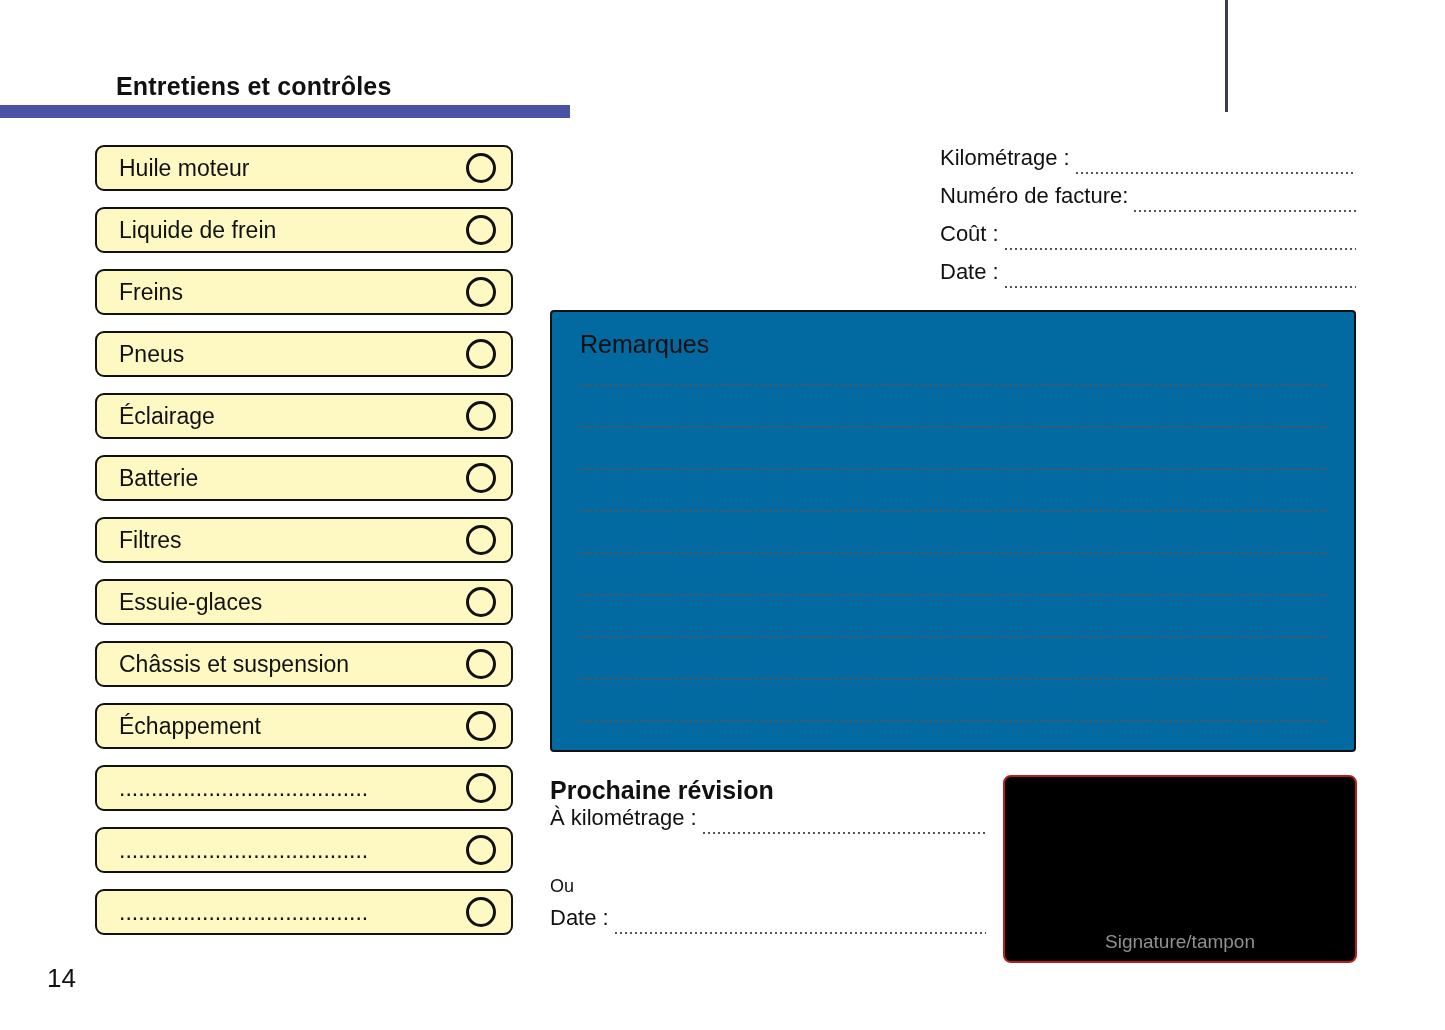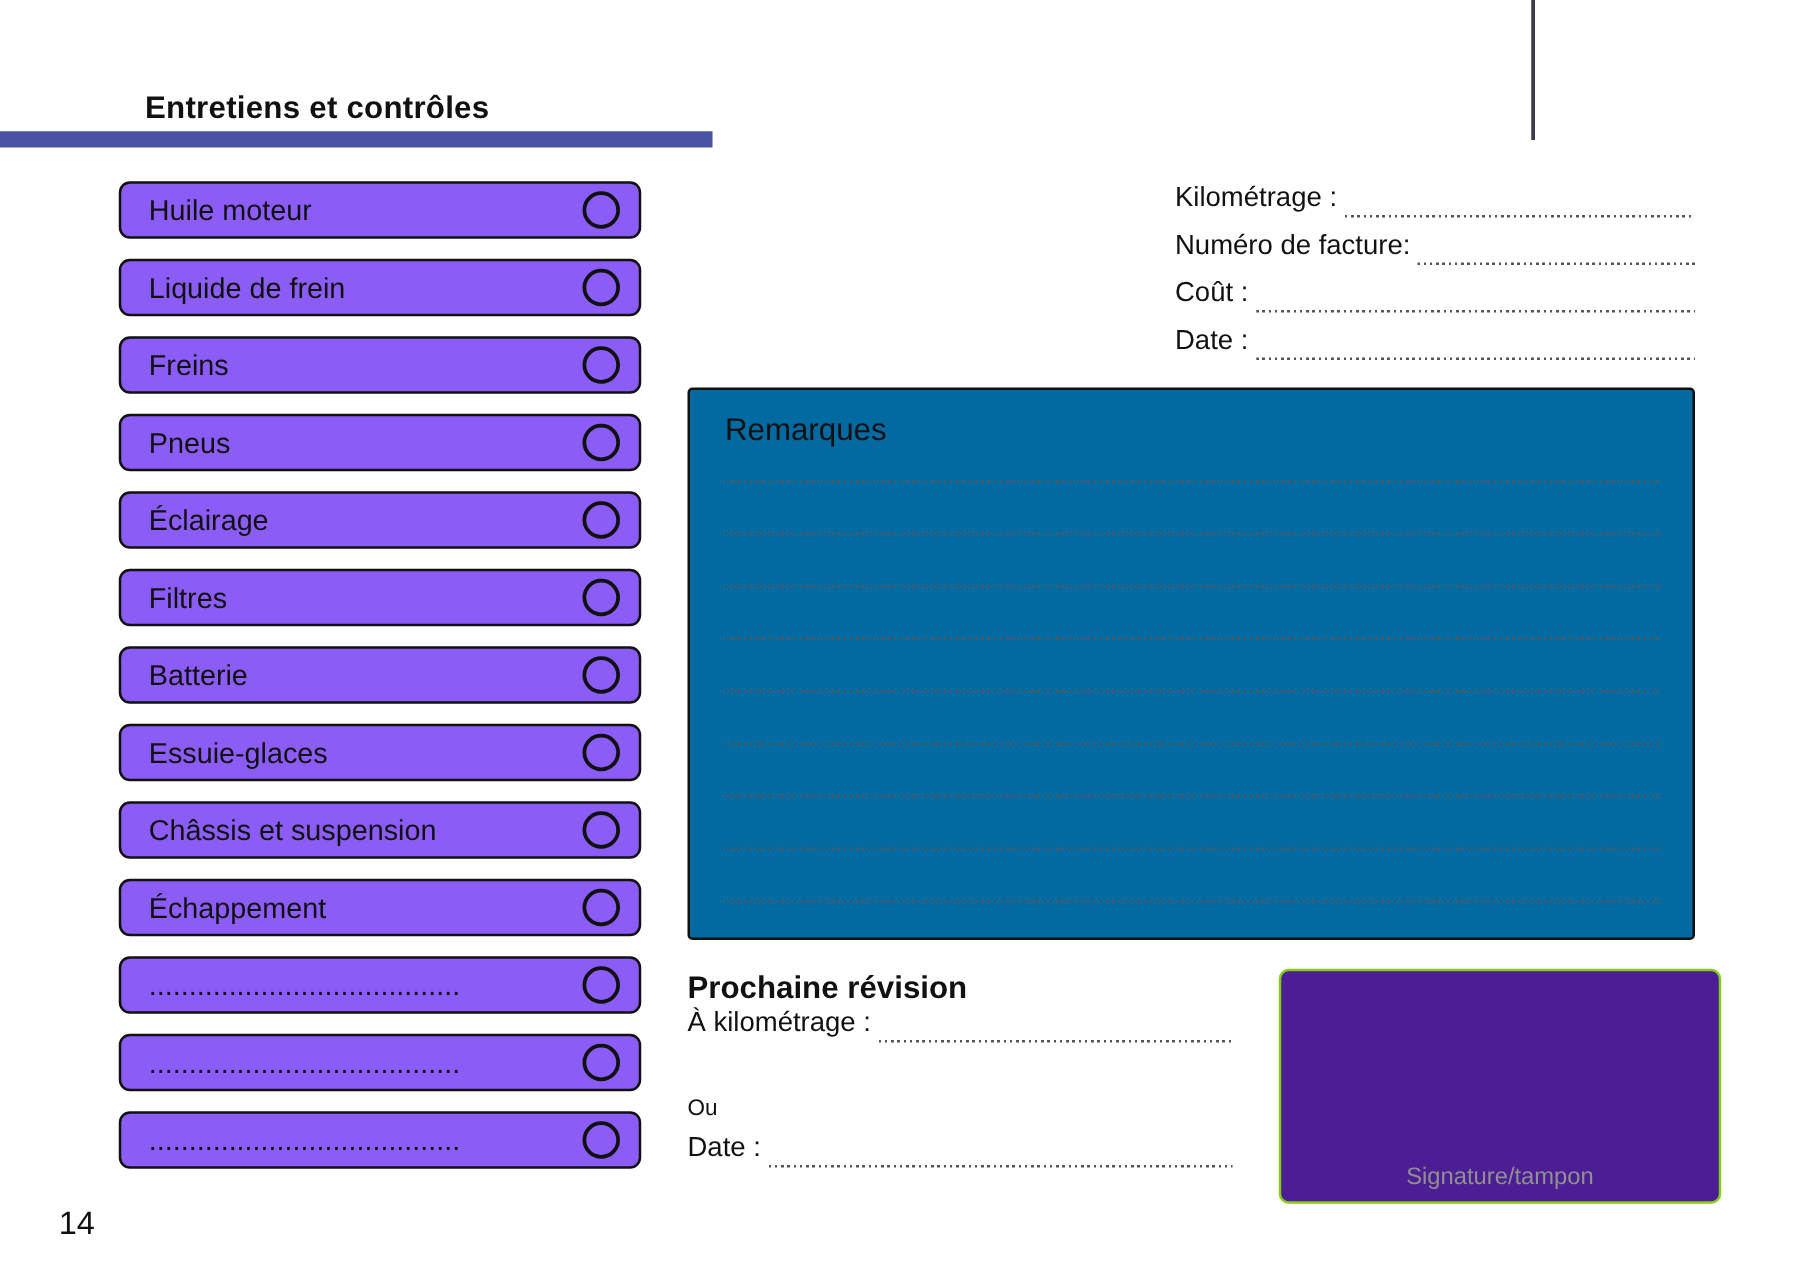--- a/index.html
+++ b/index.html
@@ -51,21 +51,21 @@
   }
   .check-row {
     height: 46px;
     box-sizing: border-box;
     border: 2px solid #111;
     border-radius: 9px;
     display: flex;
     align-items: center;
     justify-content: space-between;
     padding: 0 15px 0 22px;
-    background: #8b5cf6;
+    background: #fef9c3;
   }
   .check-label { font-size: 23px; white-space: nowrap; overflow: hidden; }
   .check-circle {
     width: 30px;
     height: 30px;
     box-sizing: border-box;
     border: 3px solid #111;
     border-radius: 50%;
     flex: none;
   }
@@ -164,24 +164,23 @@
   }
 
   
   .signature-box {
     position: absolute;
     left: 1003px;
     top: 775px;
     width: 354px;
     height: 188px;
     box-sizing: border-box;
-    border: 2px solid #84cc16;
+    border: 2px solid #b91c1c;
     border-radius: 8px;
-    background: #4c1d95;
-    margin-left: 20px;
+    background: #000000;
   }
   .signature-label {
     position: absolute;
     bottom: 8px;
     left: 0;
     width: 100%;
     text-align: center;
     color: #909090;
     font-size: 19px;
   }
@@ -217,25 +216,25 @@
     </div>
     <div class="check-row">
       <span class="check-label">Pneus</span>
       <span class="check-circle"></span>
     </div>
     <div class="check-row">
       <span class="check-label">Éclairage</span>
       <span class="check-circle"></span>
     </div>
     <div class="check-row">
+      <span class="check-label">Batterie</span>
+      <span class="check-circle"></span>
+    </div>
+    <div class="check-row">
       <span class="check-label">Filtres</span>
-      <span class="check-circle"></span>
-    </div>
-    <div class="check-row">
-      <span class="check-label">Batterie</span>
       <span class="check-circle"></span>
     </div>
     <div class="check-row">
       <span class="check-label">Essuie-glaces</span>
       <span class="check-circle"></span>
     </div>
     <div class="check-row">
       <span class="check-label">Châssis et suspension</span>
       <span class="check-circle"></span>
     </div>

